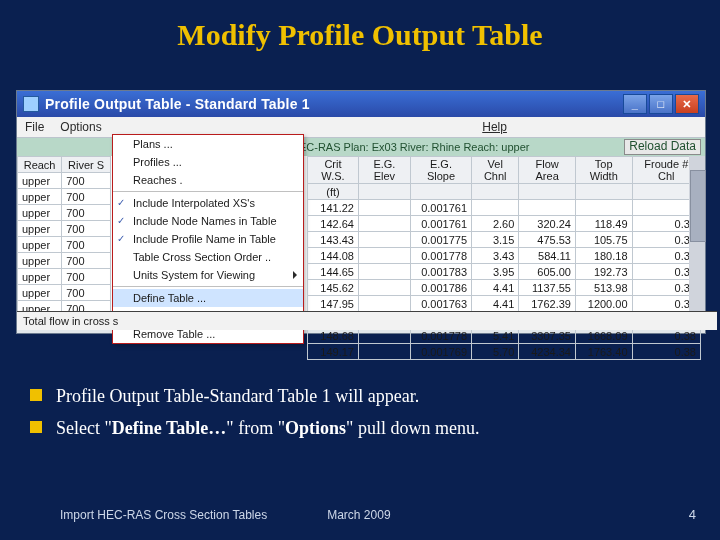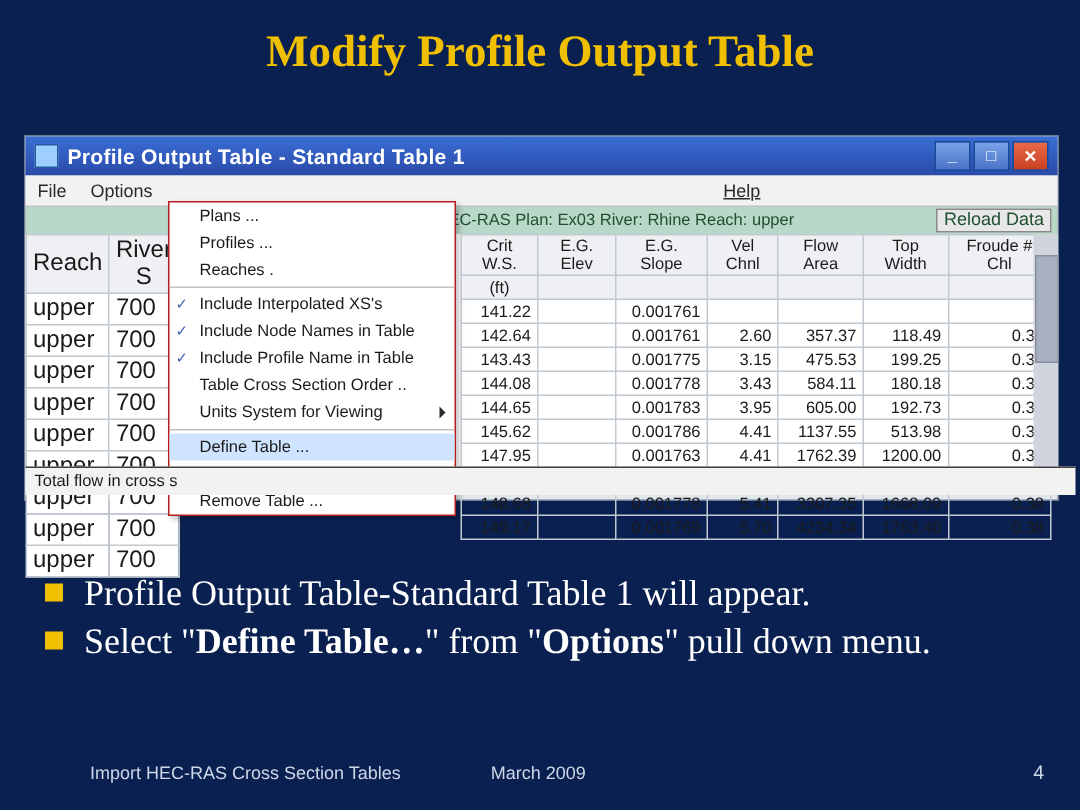--- a/index.html
+++ b/index.html
@@ -14,21 +14,21 @@
   .winbtn{width:22px;height:18px;border:1px solid #184a9a;display:flex;align-items:center;justify-content:center;font-size:11px;font-weight:bold;color:#fff;}
   .minbtn{background:linear-gradient(#7aa3e8,#4a73c8);}
   .maxbtn{background:linear-gradient(#7aa3e8,#4a73c8);}
   .closebtn{background:linear-gradient(#e86a4a,#c84020);}
   .menubar{display:flex;gap:16px;background:#f2f2f2;padding:3px 8px;border-bottom:1px solid #bcc4cd;font-size:12px;color:#2a2a2a;}
   .helpmenu{margin-left:222px;text-decoration:underline;}
   .subbar{display:flex;align-items:center;background:#b8d8c8;height:18px;padding:0 6px;font-size:11px;color:#205030;position:relative;}
   .subbar .reload{position:absolute;right:4px;top:1px;background:#e8e8e8;border:1px solid #8a8a8a;font-size:12px;padding:0 4px;height:14px;line-height:13px;}
   .content{position:relative;height:174px;background:#fff;}
 
-  .lefttable{position:absolute;left:0;top:0;width:94px;border-right:1px solid #c0c8d0;border-collapse:collapse;font-size:16px;}
+  .lefttable{position:absolute;left:0;top:0;width:94px;border-right:1px solid #c0c8d0;border-collapse:collapse;font-size:11px;}
   .lefttable th,.lefttable td{border:1px solid #c0c8d0;padding:1px 4px;height:13px;}
   .lefttable th{background:#eef0f3;font-weight:normal;text-align:center;}
   .lefttable td{background:#fff;}
 
   .dropdown{position:absolute;left:95px;top:-22px;width:190px;background:#fff;border:1px solid #b91c1c;box-shadow:2px 2px 4px rgba(0,0,0,0.25);font-size:11px;}
   .dropdown .item{padding:3px 8px;position:relative;}
   .dropdown .item.hl{background:#cfe4ff;}
   .dropdown .sep{border-top:1px solid #c0c0c0;margin:2px 0;}
   .dropdown .chk{position:absolute;left:4px;top:3px;font-size:10px;color:#4060b0;}
   .dropdown .arrow{position:absolute;right:6px;top:5px;border-left:4px solid #2a2a2a;border-top:4px solid transparent;border-bottom:4px solid transparent;}
@@ -36,21 +36,21 @@
 
   .righttable{position:absolute;left:290px;top:0;width:394px;border-collapse:collapse;font-size:11px;}
   .righttable th,.righttable td{border:1px solid #c0c8d0;padding:1px 4px;height:13px;text-align:right;}
   .righttable th{background:#eef0f3;font-weight:normal;text-align:center;}
 
   .rscroll{position:absolute;top:0;right:0;width:16px;height:174px;background:#d0d4dc;}
   .rscroll .thumb{position:absolute;top:14px;left:1px;width:14px;height:70px;background:#a8b0c0;border:1px solid #8890a0;}
 
   .totals{position:absolute;left:0;bottom:0;width:100%;background:#f2f2f2;border-top:1px solid #404040;padding:3px 6px;font-size:11px;}
 
-  .bullets{position:absolute;left:30px;top:380px;width:660px;color:#fff;font-size:24px;line-height:32px;}
+  .bullets{position:absolute;left:30px;top:380px;width:660px;color:#fff;font-size:18px;line-height:32px;}
   .bullets .row{display:flex;gap:14px;}
   .bullets .sq{width:12px;height:12px;background:#f0c000;margin-top:9px;flex-shrink:0;}
   .bullets b{color:#fff;}
 
   .footer{position:absolute;left:60px;bottom:18px;color:#cdd7e8;font-family:Arial,sans-serif;font-size:12px;}
   .footer .sep2{display:inline-block;width:60px;}
   .pagenum{position:absolute;right:24px;bottom:18px;color:#cdd7e8;font-family:Arial,sans-serif;font-size:13px;}
 </style>
 </head>
 <body>
@@ -172,31 +172,31 @@
               <td></td>
               <td></td>
               <td></td>
               <td></td>
             </tr>
             <tr>
               <td>142.64</td>
               <td></td>
               <td>0.001761</td>
               <td>2.60</td>
-              <td>357.37</td>
+              <td>320.24</td>
               <td>118.49</td>
               <td>0.32</td>
             </tr>
             <tr>
               <td>143.43</td>
               <td></td>
               <td>0.001775</td>
               <td>3.15</td>
               <td>475.53</td>
-              <td>199.25</td>
+              <td>105.75</td>
               <td>0.30</td>
             </tr>
             <tr>
               <td>144.08</td>
               <td></td>
               <td>0.001778</td>
               <td>3.43</td>
               <td>584.11</td>
               <td>180.18</td>
               <td>0.34</td>

